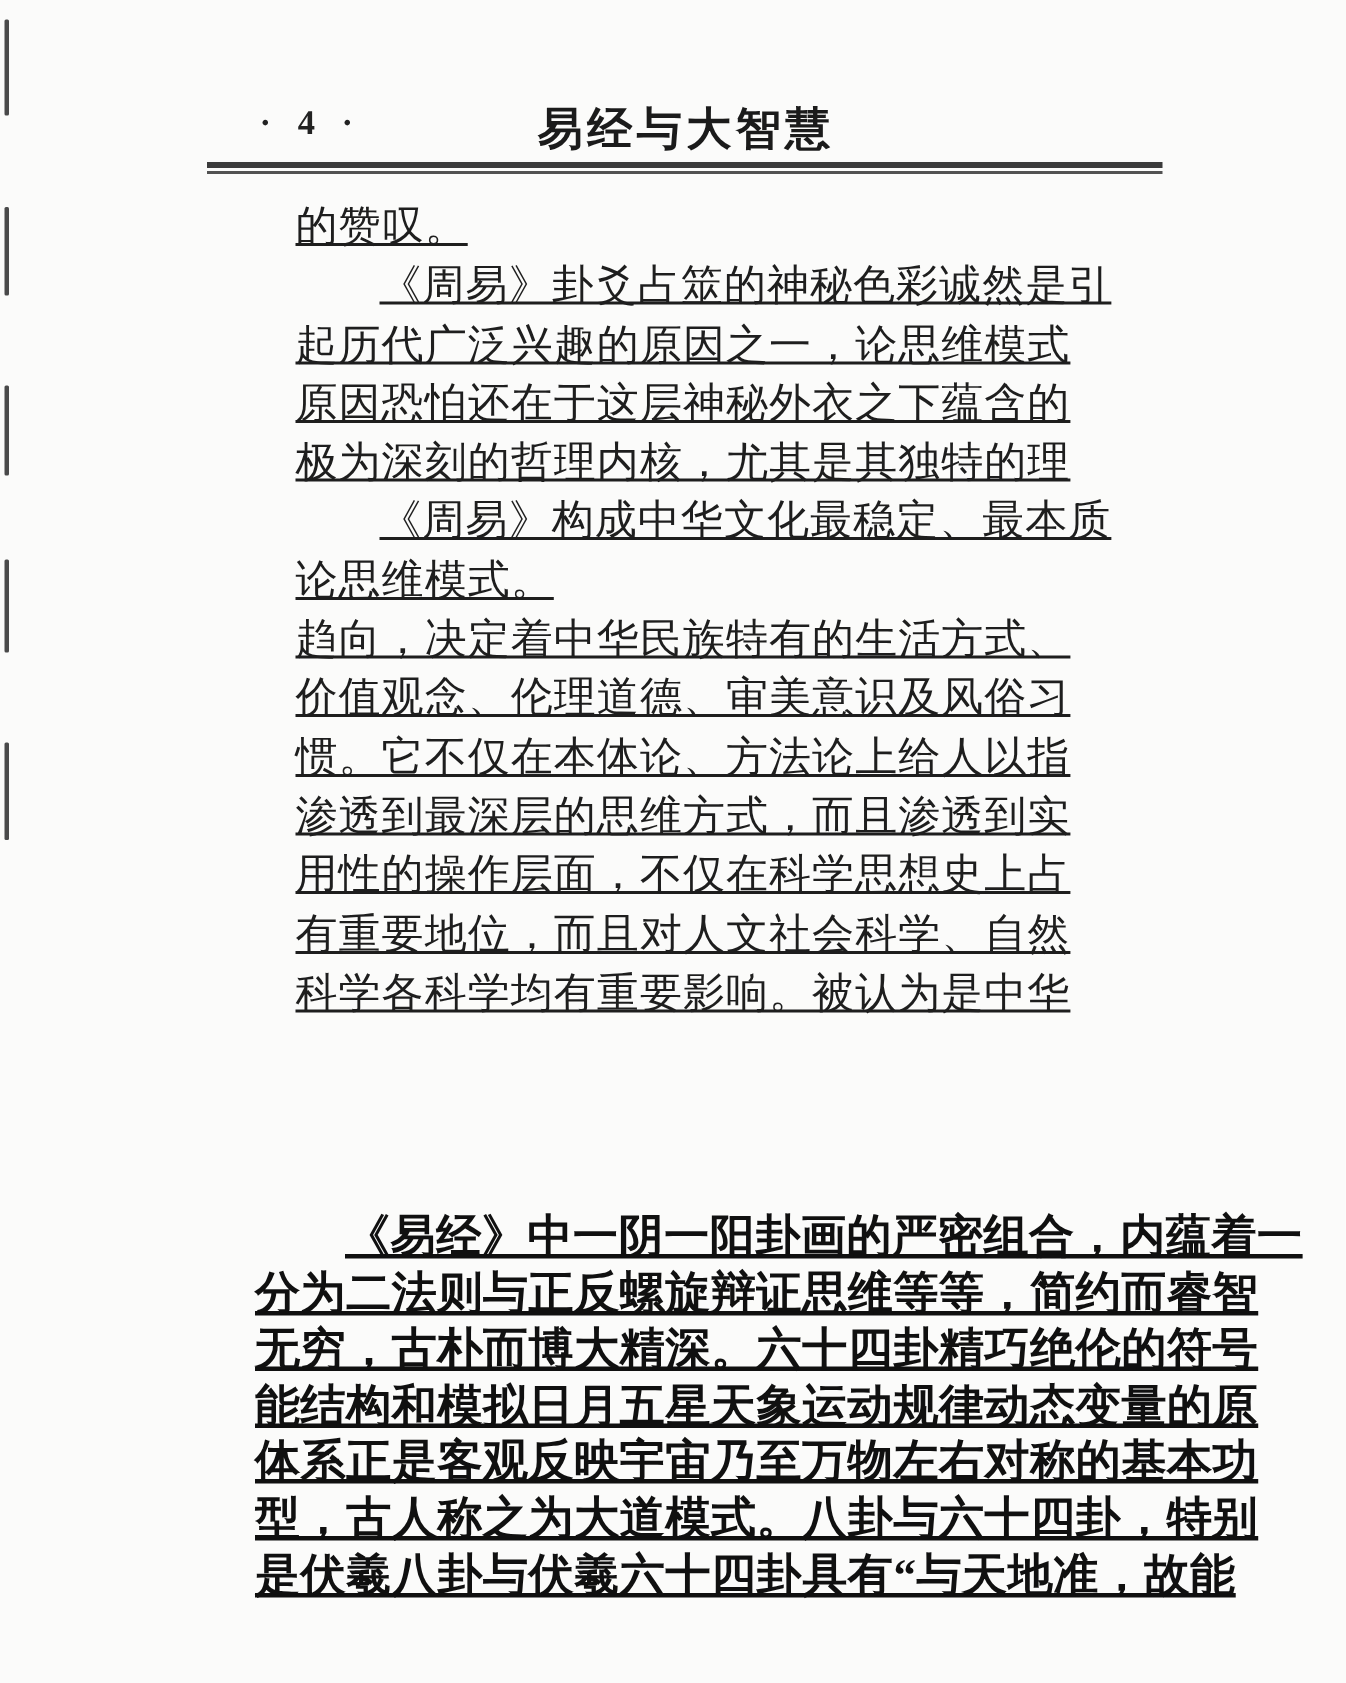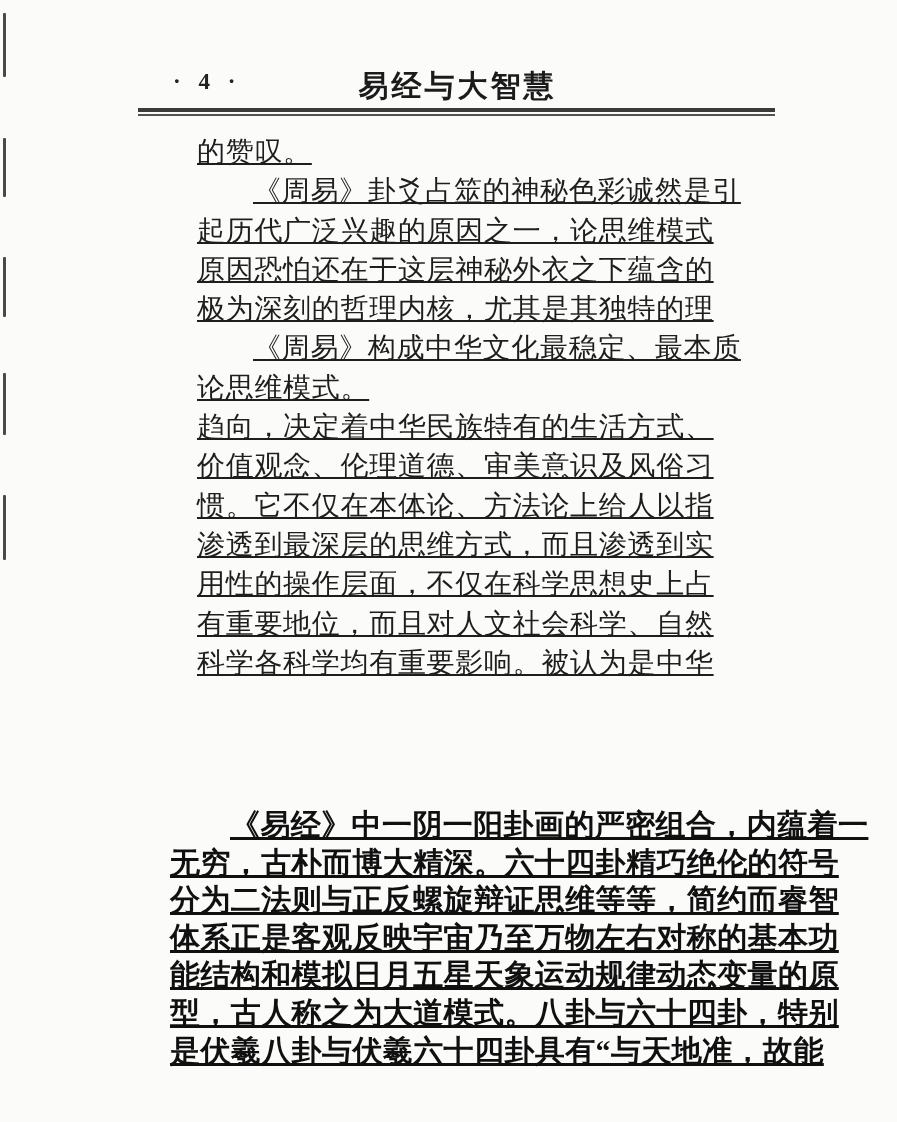--- a/index.html
+++ b/index.html
@@ -127,21 +127,21 @@
       <div class="textline">价值观念、伦理道德、审美意识及风俗习</div>
       <div class="textline">惯。它不仅在本体论、方法论上给人以指</div>
       <div class="textline">渗透到最深层的思维方式，而且渗透到实</div>
       <div class="textline">用性的操作层面，不仅在科学思想史上占</div>
       <div class="textline">有重要地位，而且对人文社会科学、自然</div>
       <div class="textline">科学各科学均有重要影响。被认为是中华</div>
     </div>
 
   <div class="main-block">
       <div class="textline indent">《易经》中一阴一阳卦画的严密组合，内蕴着一</div>
+      <div class="textline">分为二法则与正反螺旋辩证思维等等，简约而睿智</div>
       <div class="textline">无穷，古朴而博大精深。六十四卦精巧绝伦的符号</div>
-      <div class="textline">分为二法则与正反螺旋辩证思维等等，简约而睿智</div>
+      <div class="textline">能结构和模拟日月五星天象运动规律动态变量的原</div>
       <div class="textline">体系正是客观反映宇宙乃至万物左右对称的基本功</div>
-      <div class="textline">能结构和模拟日月五星天象运动规律动态变量的原</div>
       <div class="textline">型，古人称之为大道模式。八卦与六十四卦，特别</div>
       <div class="textline">是伏羲八卦与伏羲六十四卦具有“与天地准，故能</div>
     </div>
 
 </div>
 
 </body></html>

